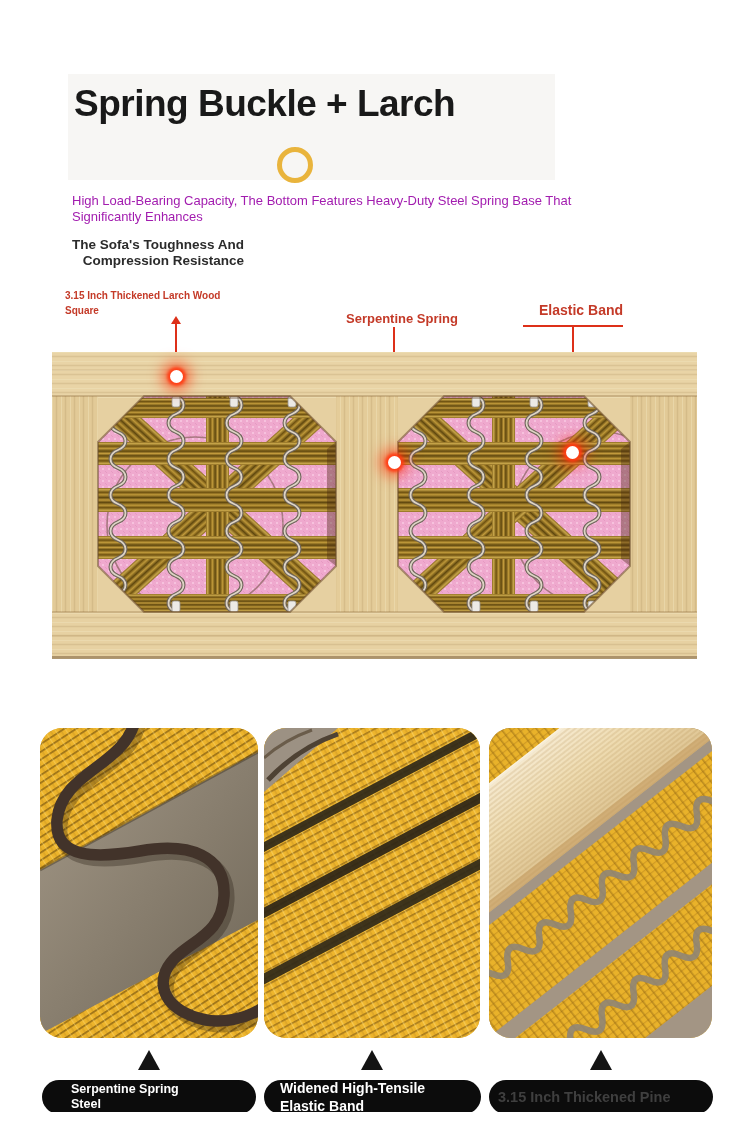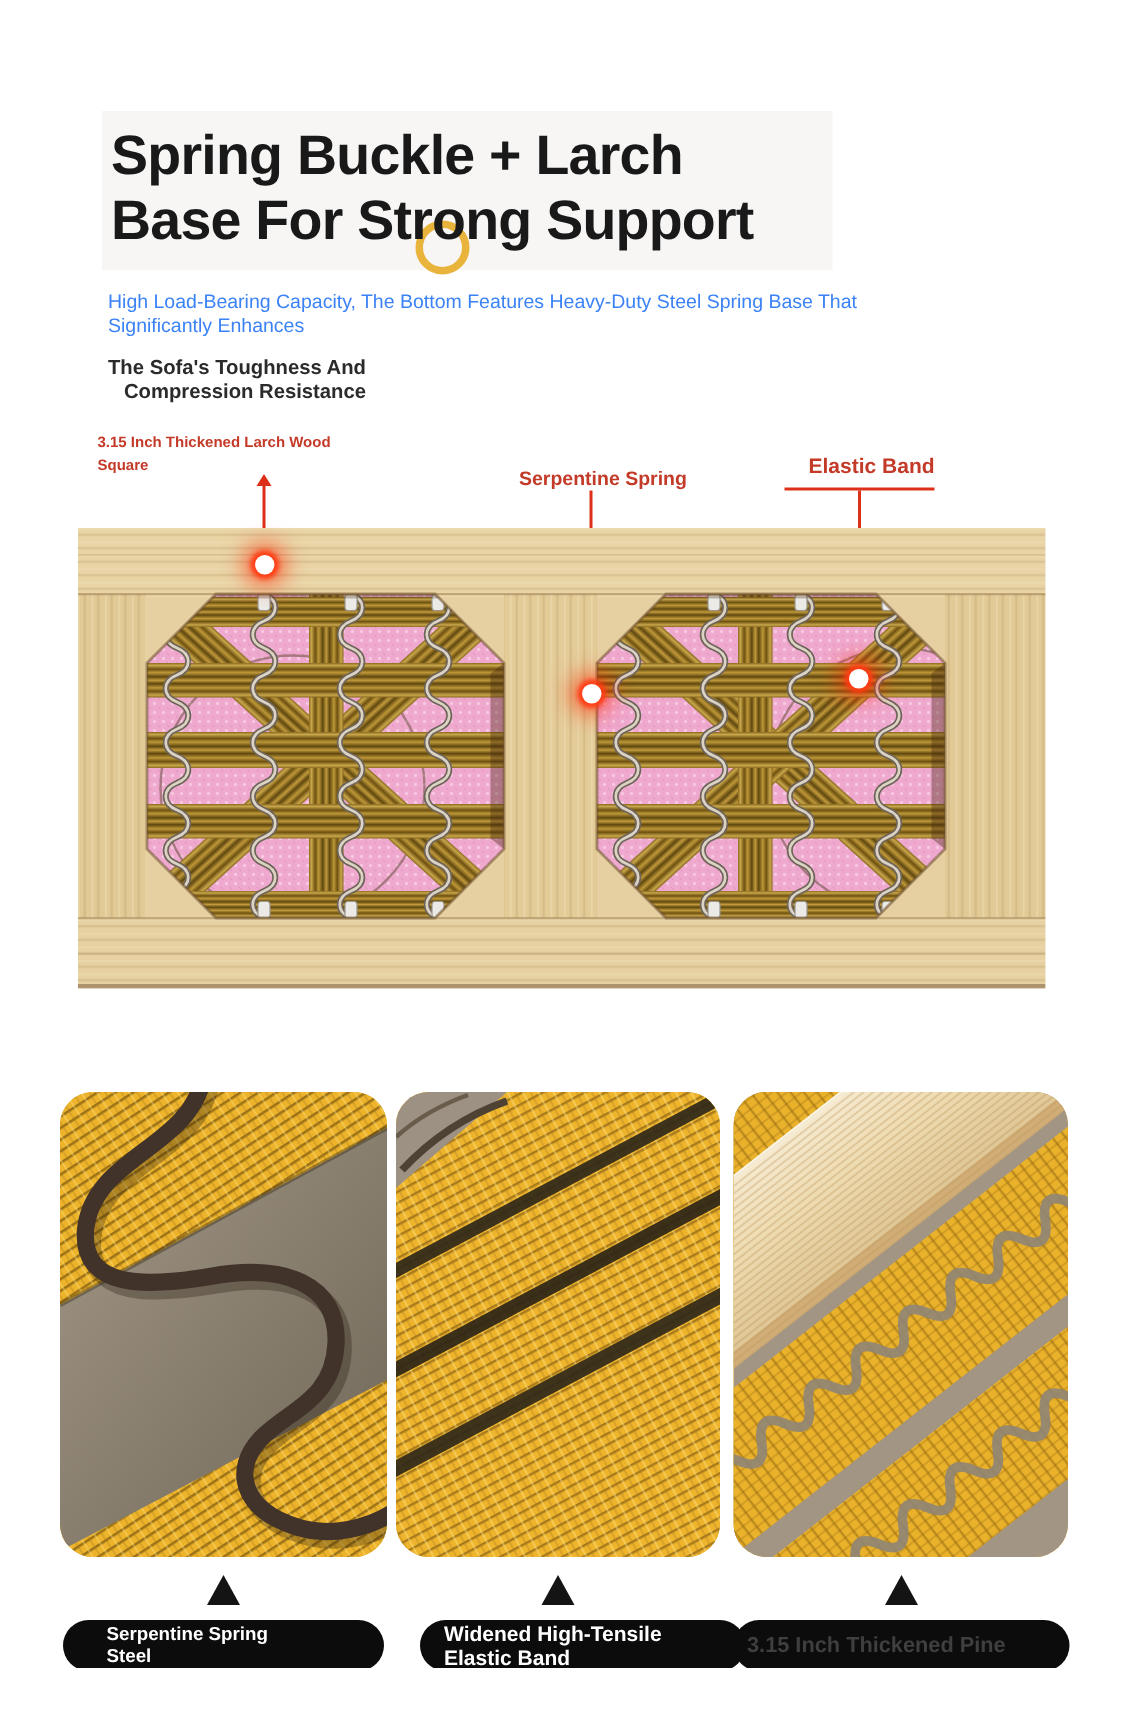--- a/index.html
+++ b/index.html
@@ -2,21 +2,21 @@
 <html><head>
 <meta charset="utf-8">
 <style>
   html,body{margin:0;padding:0;background:#fff;}
   .page{position:relative;width:750px;height:1112px;background:#ffffff;overflow:hidden;
         font-family:"Liberation Sans", sans-serif;}
   .title-bg{position:absolute;left:68px;top:74px;width:487px;height:106px;background:#f7f6f4;}
   .ring{position:absolute;left:277px;top:147px;width:26px;height:26px;border:5px solid #e9b43c;border-radius:50%;}
   .title{position:absolute;left:74px;top:82px;font-size:37px;line-height:43px;font-weight:800;
          color:#191919;letter-spacing:-0.5px;}
-  .sub1{position:absolute;left:72px;top:193px;font-size:13px;line-height:15.5px;color:#3b82f6;}
+  .sub1{position:absolute;left:72px;top:193px;font-size:13px;line-height:15.5px;color:#a21caf;}
   .sub2{position:absolute;left:72px;top:237px;font-size:13.5px;line-height:16px;color:#2b2b2b;font-weight:600;text-align:right;}
   .callout{position:absolute;color:#c43a28;font-weight:600;}
   .callout-a{left:65px;top:288px;font-size:10px;line-height:15px;}
   .callout-b{left:346px;top:311px;font-size:13px;}
   .callout-c{left:539px;top:302px;font-size:14px;}
   .rline{position:absolute;width:2px;background:#dd3019;}
   .rline-h{position:absolute;height:2px;background:#dd3019;}
   .arrow-up{position:absolute;width:0;height:0;border-left:5px solid transparent;
             border-right:5px solid transparent;border-bottom:8px solid #dd3019;}
   .marker{position:absolute;width:13px;height:13px;border-radius:50%;background:#fff;
@@ -26,33 +26,32 @@
   .card svg{display:block;}
   .card1{left:40px;width:218px;}
   .card2{left:264px;width:216px;}
   .card3{left:489px;width:223px;}
   .tri{position:absolute;top:1050px;width:0;height:0;border-left:11px solid transparent;
        border-right:11px solid transparent;border-bottom:20px solid #141414;}
   .tri1{left:138px;} .tri2{left:361px;} .tri3{left:590px;}
   .pill{position:absolute;top:1080px;height:34px;background:#0c0c0c;border-radius:17px;color:#ffffff;
         display:flex;flex-direction:column;justify-content:center;box-sizing:border-box;}
   .pill1{left:42px;width:214px;padding-left:29px;font-size:12.5px;font-weight:600;line-height:15px;}
-  .pill2{left:280px;width:217px;padding-left:16px;font-size:14px;font-weight:700;line-height:16px;}
+  .pill2{left:264px;width:217px;padding-left:16px;font-size:14px;font-weight:700;line-height:16px;justify-content:space-between;}
   .pill3{left:489px;width:224px;padding-left:9px;font-size:14.5px;font-weight:700;line-height:16px;color:#3f3f3f;gap:28px;}
 </style>
 </head>
 <body>
 
 <div class="page">
 
   <div class="title-bg"></div>
   <div class="ring"></div>
   <h1 class="title" style="margin:0;position:absolute;">
     <span style="display:block">Spring Buckle + Larch</span>
-    <span style="display:block">Base For Strong Support</span>
   </h1>
   <div class="sub1">
     <span style="display:block">High Load-Bearing Capacity, The Bottom Features Heavy-Duty Steel Spring Base That</span>
     <span style="display:block">Significantly Enhances</span>
   </div>
   <div class="sub2">
     <span style="display:block">The Sofa's Toughness And</span>
     <span style="display:block">Compression Resistance</span>
   </div>
 

